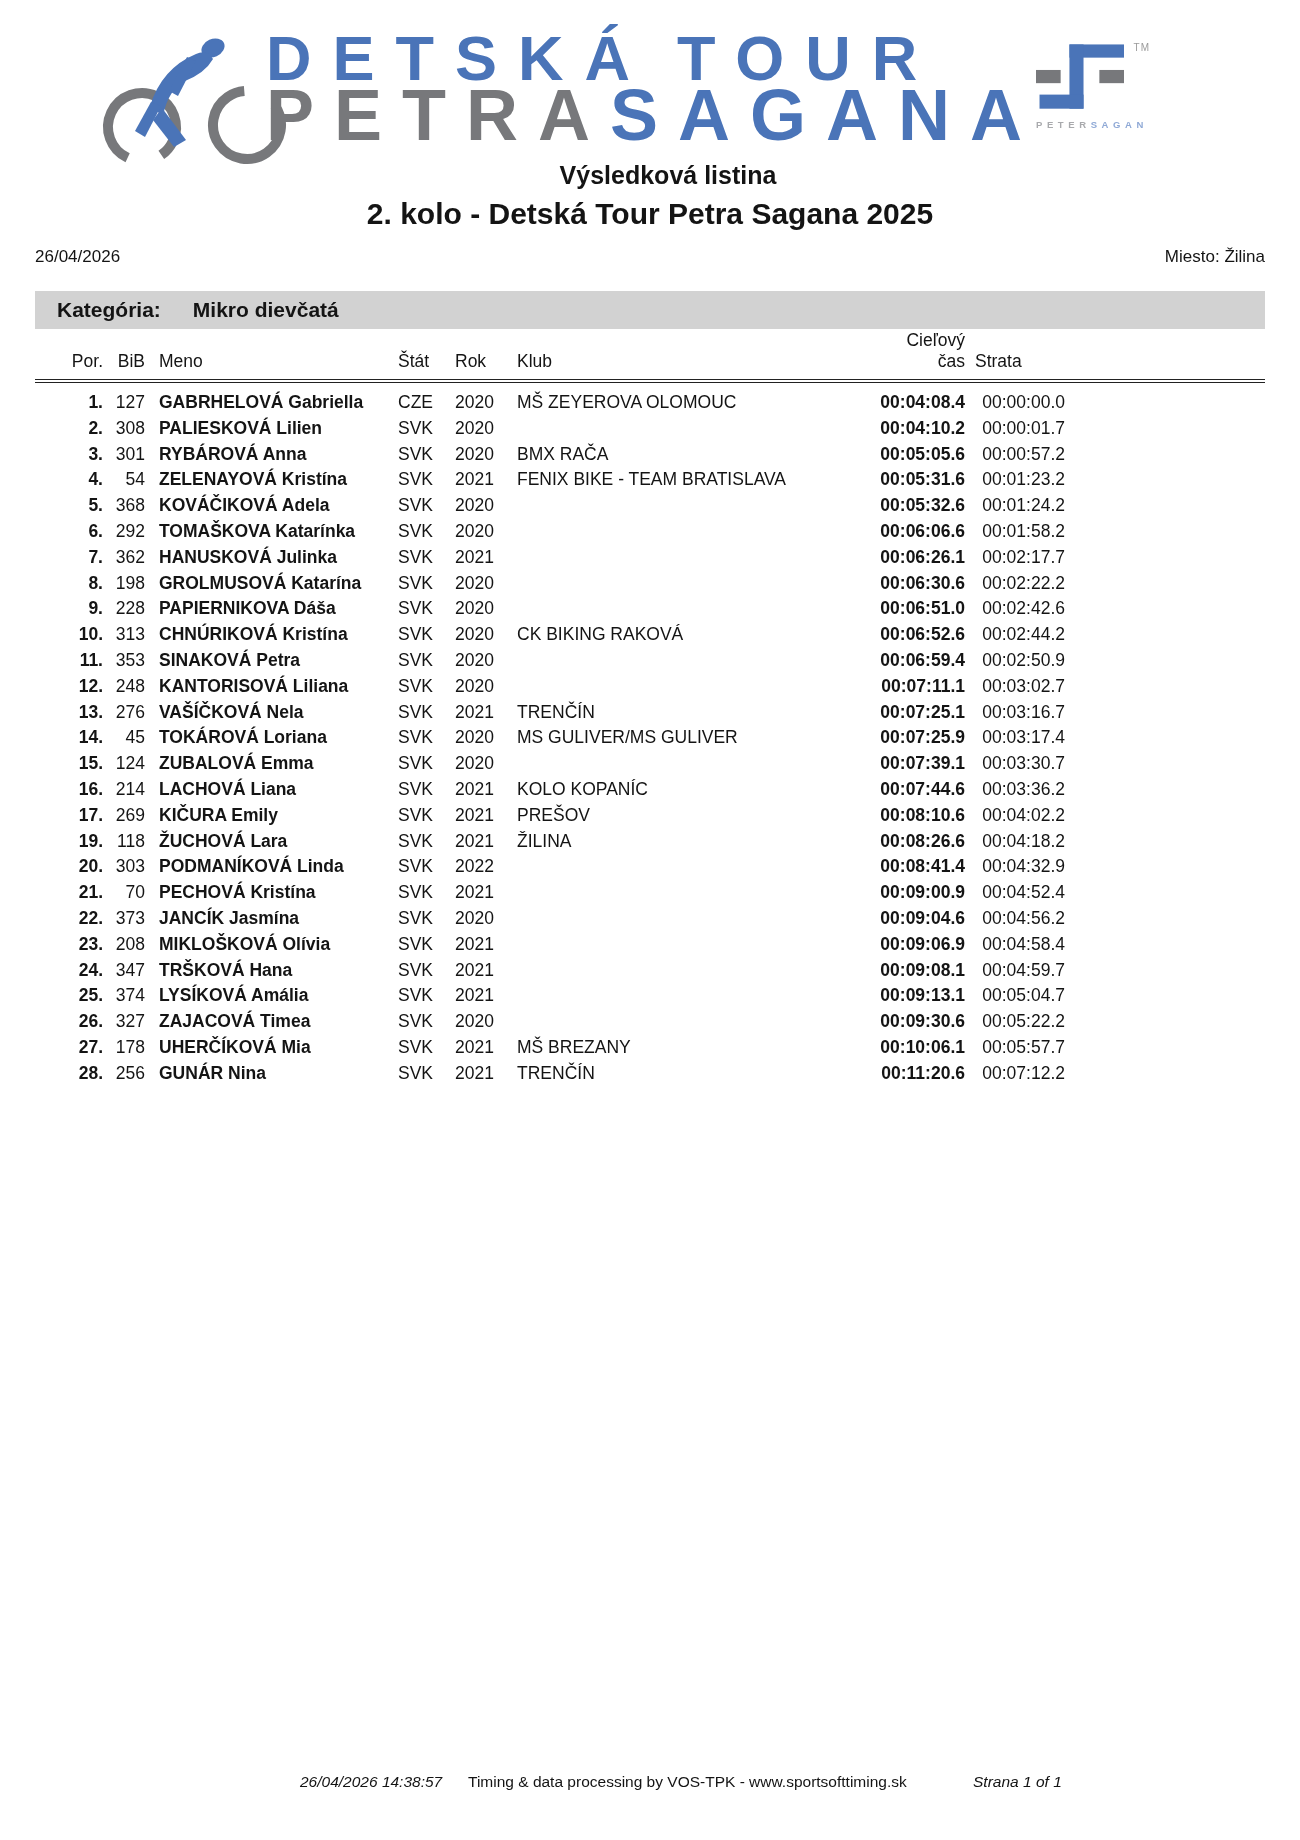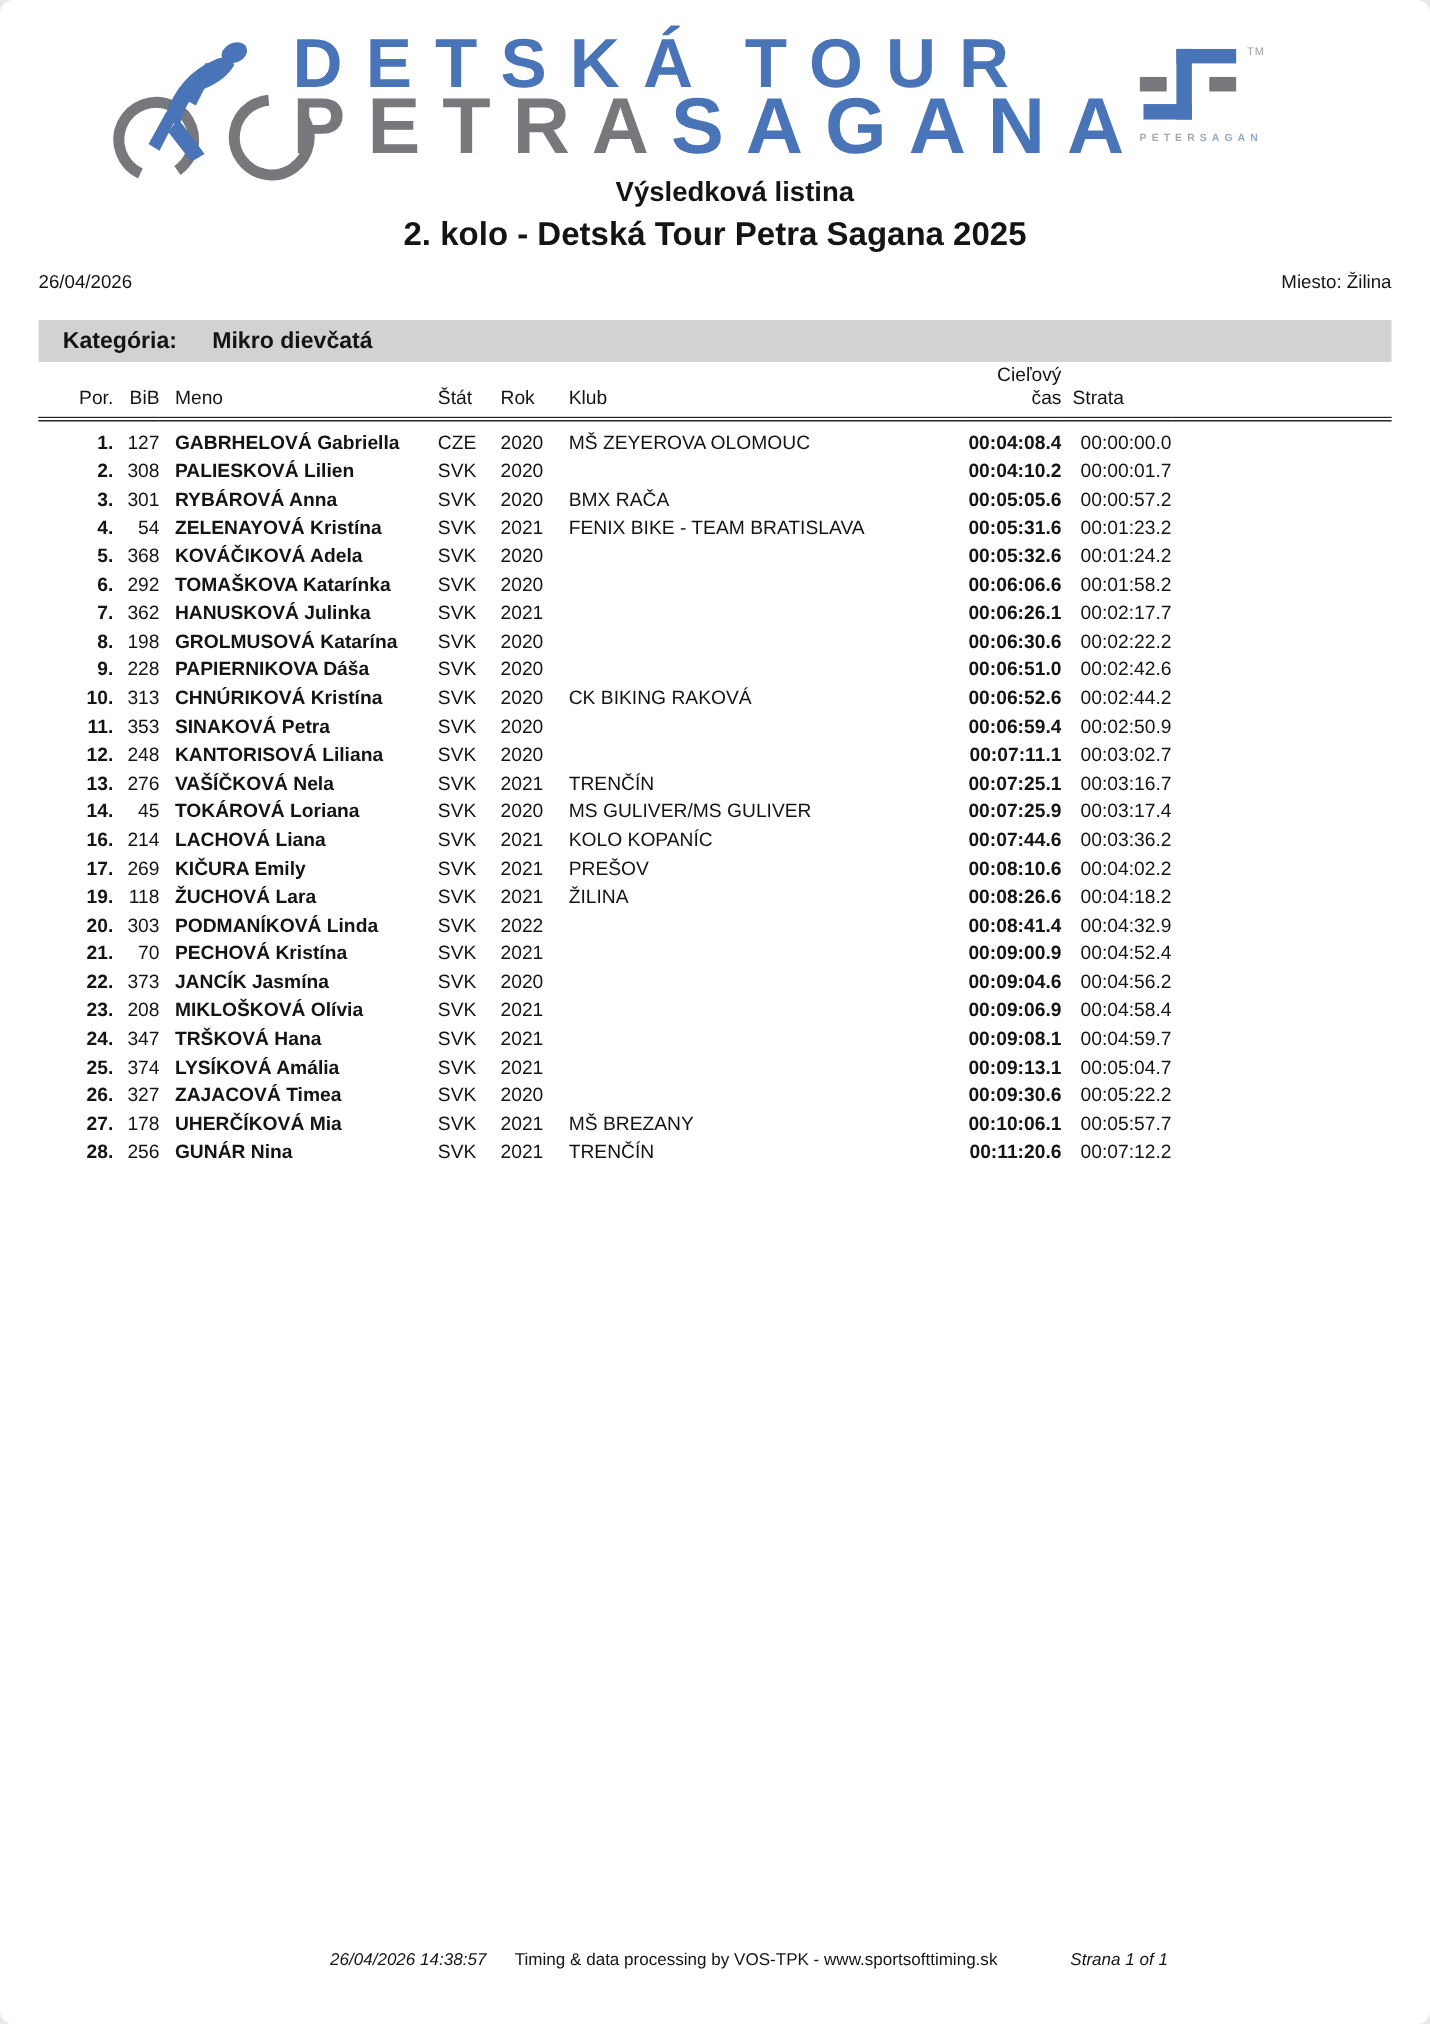--- a/index.html
+++ b/index.html
@@ -9,21 +9,20 @@
   }
   html,body{margin:0;padding:0;background:#e8e8e8;}
   .page{
     position:relative;
     width:1300px;height:1840px;
     margin:0 auto;
     background:#ffffff;
     font-family:"Liberation Sans", sans-serif;
     color:var(--ink);
     overflow:hidden;
-    border-radius:12px;
   }
   
   .logo-row{position:absolute;top:28px;left:0;width:100%;height:138px;}
   .cyclist{position:absolute;left:92px;top:0;}
   .logo-text{position:absolute;left:266px;top:2px;white-space:nowrap;}
   .logo-l1{font-size:63px;font-weight:bold;line-height:57px;letter-spacing:21px;color:var(--blue);}
   .logo-l1 .w2{margin-left:26px;}
   .logo-l2{font-size:72px;font-weight:bold;line-height:56px;letter-spacing:20px;}
   .logo-l2 .gray{color:var(--gray);}
   .logo-l2 .blue{color:var(--blue);}
@@ -304,20 +303,31 @@
       <td class="c-bib">45</td>
       <td class="c-meno">TOKÁROVÁ Loriana</td>
       <td class="c-stat">SVK</td>
       <td class="c-rok">2020</td>
       <td class="c-klub">MS GULIVER/MS GULIVER</td>
       <td class="c-cas">00:07:25.9</td>
       <td class="c-strata">00:03:17.4</td>
       <td class="c-fill"></td>
     </tr>
         <tr>
+      <td class="c-por">15.</td>
+      <td class="c-bib">124</td>
+      <td class="c-meno">ZUBALOVÁ Emma</td>
+      <td class="c-stat">SVK</td>
+      <td class="c-rok">2020</td>
+      <td class="c-klub"></td>
+      <td class="c-cas">00:07:39.1</td>
+      <td class="c-strata">00:03:30.7</td>
+      <td class="c-fill"></td>
+    </tr>
+        <tr>
       <td class="c-por">16.</td>
       <td class="c-bib">214</td>
       <td class="c-meno">LACHOVÁ Liana</td>
       <td class="c-stat">SVK</td>
       <td class="c-rok">2021</td>
       <td class="c-klub">KOLO KOPANÍC</td>
       <td class="c-cas">00:07:44.6</td>
       <td class="c-strata">00:03:36.2</td>
       <td class="c-fill"></td>
     </tr>

